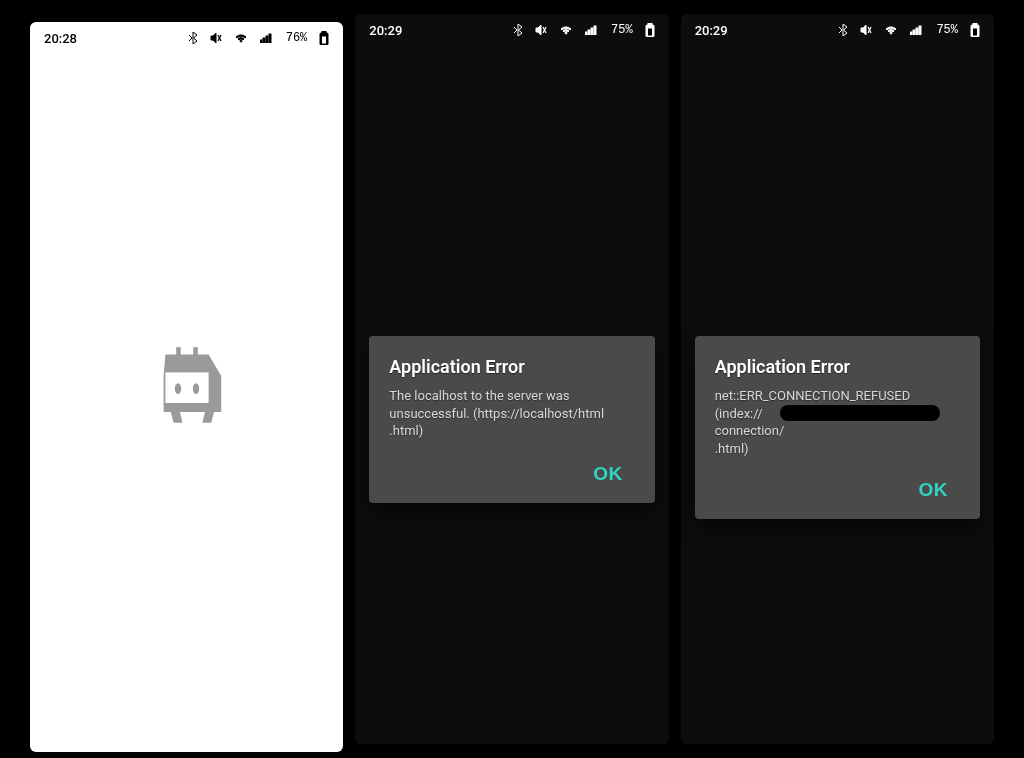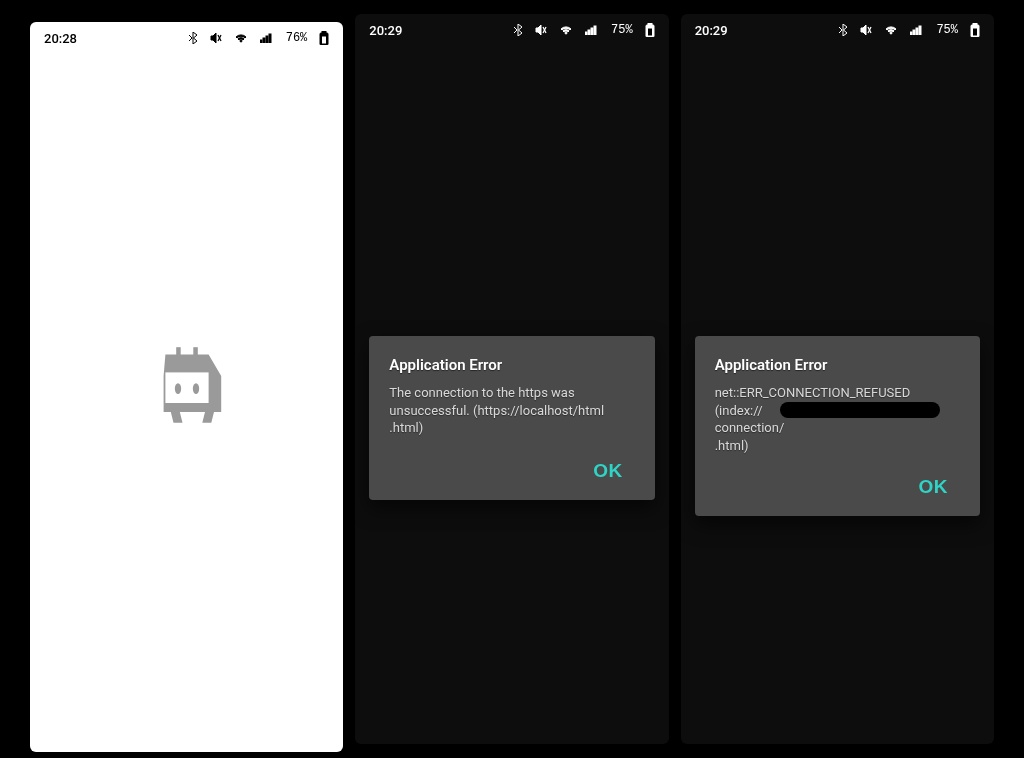--- a/index.html
+++ b/index.html
@@ -61,21 +61,21 @@
     position: absolute;
     left: 14px; right: 14px;
     top: 322px;
     background: #4a4a4a;
     border-radius: 4px;
     padding: 20px 20px 10px 20px;
     box-shadow: 0 8px 20px rgba(0,0,0,0.6);
     color: #eaeaea;
   }
   .dialog-title {
-    font-size: 15px;
+    font-size: 18px;
     font-weight: 600;
     color: #fff;
     margin-bottom: 10px;
     text-shadow: 0 1px 1px rgba(0,0,0,0.5);
   }
   .dialog-body {
     font-size: 13px;
     line-height: 1.35;
     color: #d8d8d8;
     text-shadow: 0 1px 1px rgba(0,0,0,0.4);
@@ -203,21 +203,21 @@
             <rect x="1" y="2" width="8" height="12" rx="1"></rect>
             <rect x="2.5" y="5" width="5" height="8" fill="#000"></rect>
           </svg>
         </span>
     </span>
   </div>
 
   <div class="dialog">
     <div class="dialog-title">Application Error</div>
     <div class="dialog-body">
-      <span class="dialog-line">The connection to the https was</span>
+      <span class="dialog-line">The localhost to the server was</span>
       <span class="dialog-line">unsuccessful. (https://localhost/html</span>
       <span class="dialog-line">.html)</span>
     </div>
     <div class="dialog-actions">
       <button class="dialog-ok">OK</button>
     </div>
   </div>
 </div>
 
 <div class="phone dark">

